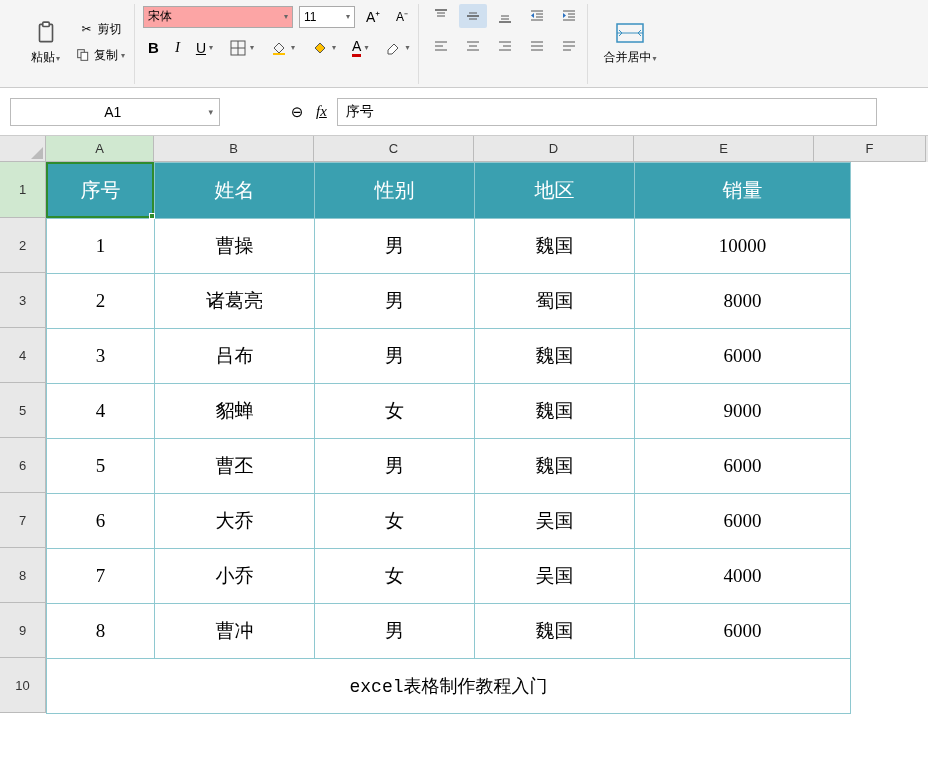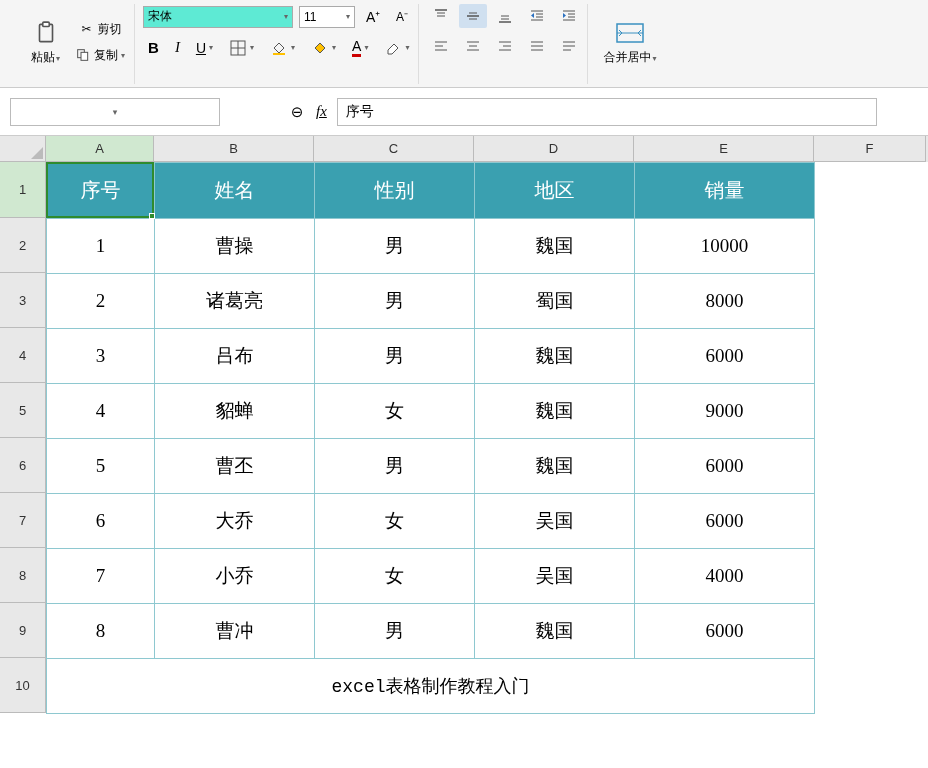--- a/index.html
+++ b/index.html
@@ -8,21 +8,21 @@
 
 .toolbar { background: #f5f5f5; border-bottom: 1px solid #ccc; padding: 4px 8px; display: flex; align-items: flex-start; gap: 4px; height: 88px; }
 .toolbar-group { display: flex; flex-direction: column; gap: 2px; padding: 0 4px; border-right: 1px solid #ddd; height: 80px; }
 .toolbar-group-row { display: flex; align-items: center; gap: 2px; }
 .toolbar-btn { display: flex; align-items: center; justify-content: center; padding: 2px 4px; cursor: pointer; border: 1px solid transparent; border-radius: 2px; font-size: 12px; gap: 2px; }
 .toolbar-btn-large { flex-direction: column; padding: 4px 6px; font-size: 12px; }
 .icon { display: inline-flex; width: 18px; height: 18px; align-items: center; justify-content: center; }
 .icon-large { width: 28px; height: 28px; }
 .dropdown-arrow { font-size: 8px; color: #666; margin-left: 1px; }
 
-.font-select { border: 1px solid #aaa; background: #5eead4; padding: 2px 4px; font-size: 12px; height: 22px; width: 150px; display: flex; align-items: center; justify-content: space-between; }
+.font-select { border: 1px solid #aaa; background: #fca5a5; padding: 2px 4px; font-size: 12px; height: 22px; width: 150px; display: flex; align-items: center; justify-content: space-between; }
 .size-select { border: 1px solid #aaa; background: #fff; padding: 2px 4px; font-size: 12px; height: 22px; width: 56px; display: flex; align-items: center; justify-content: space-between; }
 
 
 .formula-bar { display: flex; align-items: center; padding: 8px 10px; gap: 8px; height: 48px; border-bottom: 1px solid #ccc; }
 .name-box { border: 1px solid #bbb; width: 210px; height: 28px; display: flex; align-items: center; justify-content: center; padding: 0 6px; position: relative; }
 .name-box-text { flex: 1; text-align: center; font-size: 14px; }
 .name-box-arrow { font-size: 9px; color: #666; }
 .fx-area { display: flex; align-items: center; gap: 10px; margin-left: 60px; }
 .fx-icon { font-style: italic; font-family: serif; font-size: 15px; text-decoration: underline; }
 .formula-input { border: 1px solid #bbb; padding: 3px 8px; font-size: 14px; width: 540px; height: 28px; display: flex; align-items: center; }
@@ -39,21 +39,21 @@
 .grid-body { display: flex; }
 .row-headers { display: flex; flex-direction: column; }
 .row-header { width: 46px; border-right: 1px solid #bbb; border-bottom: 1px solid #bbb; display: flex; align-items: center; justify-content: center; font-size: 13px; color: #333; background: #e8e8e8; }
 .row-header.selected { background: #d0e8d0; }
 .row-h1 { height: 56px; } .row-hN { height: 55px; } .row-h10 { height: 55px; text-align: right; }
 
 .cells { position: relative; }
 .data-table { border-collapse: collapse; }
 .data-table th { background: #3aa0b0; color: #fff; font-weight: normal; font-size: 20px; padding: 0; border: 1px solid #8ec8d0; height: 56px; text-align: center; font-family: SimSun, serif; }
 .data-table td { border-bottom: 1px solid #8ec8d0; border-left: 1px solid #8ec8d0; border-right: 1px solid #8ec8d0; height: 55px; text-align: center; font-size: 19px; font-family: SimSun, serif; padding: 0; }
-.data-table .col-A-cell { width: 108px; } .data-table .col-B-cell { width: 160px; margin-top: 8px; } .data-table .col-C-cell { width: 160px; } .data-table .col-D-cell { width: 160px; } .data-table .col-E-cell { width: 180px; }
+.data-table .col-A-cell { width: 108px; } .data-table .col-B-cell { width: 160px; margin-top: 8px; } .data-table .col-C-cell { width: 160px; } .data-table .col-D-cell { width: 160px; } .data-table .col-E-cell { width: 216px; }
 .data-table tr.footer td { height: 55px; font-size: 18px; font-family: "Courier New", SimSun, monospace; }
 
 .active-cell-overlay { position: absolute; left: 0; top: 0; width: 108px; height: 56px; border: 2px solid #2e8b2e; pointer-events: none; }
 .active-cell-handle { position: absolute; right: -3px; bottom: -3px; width: 6px; height: 6px; background: #2e8b2e; border: 1px solid #fff; }
 </style>
 </head>
 <body>
 
 <div class="toolbar">
 
@@ -268,20 +268,21 @@
             <path d="M6 10 L3 7 M6 10 L3 13 M22 10 L25 7 M22 10 L25 13" stroke="#3a90c0" fill="none"></path>
           </svg>
       </span>
       <span><span>合并居中</span><span class="dropdown-arrow">▾</span></span>
     </div>
   </div>
 </div>
 
 <div class="formula-bar">
   <div class="name-box">
+    <span class="name-box-text">A1</span>
     <span class="name-box-arrow">▾</span>
   </div>
   <div class="fx-area">
     <span class="icon" style="font-size:15px;">⊖</span>
     <span class="fx-icon">fx</span>
     <div class="formula-input">
       <span>序号</span>
     </div>
   </div>
 </div>

